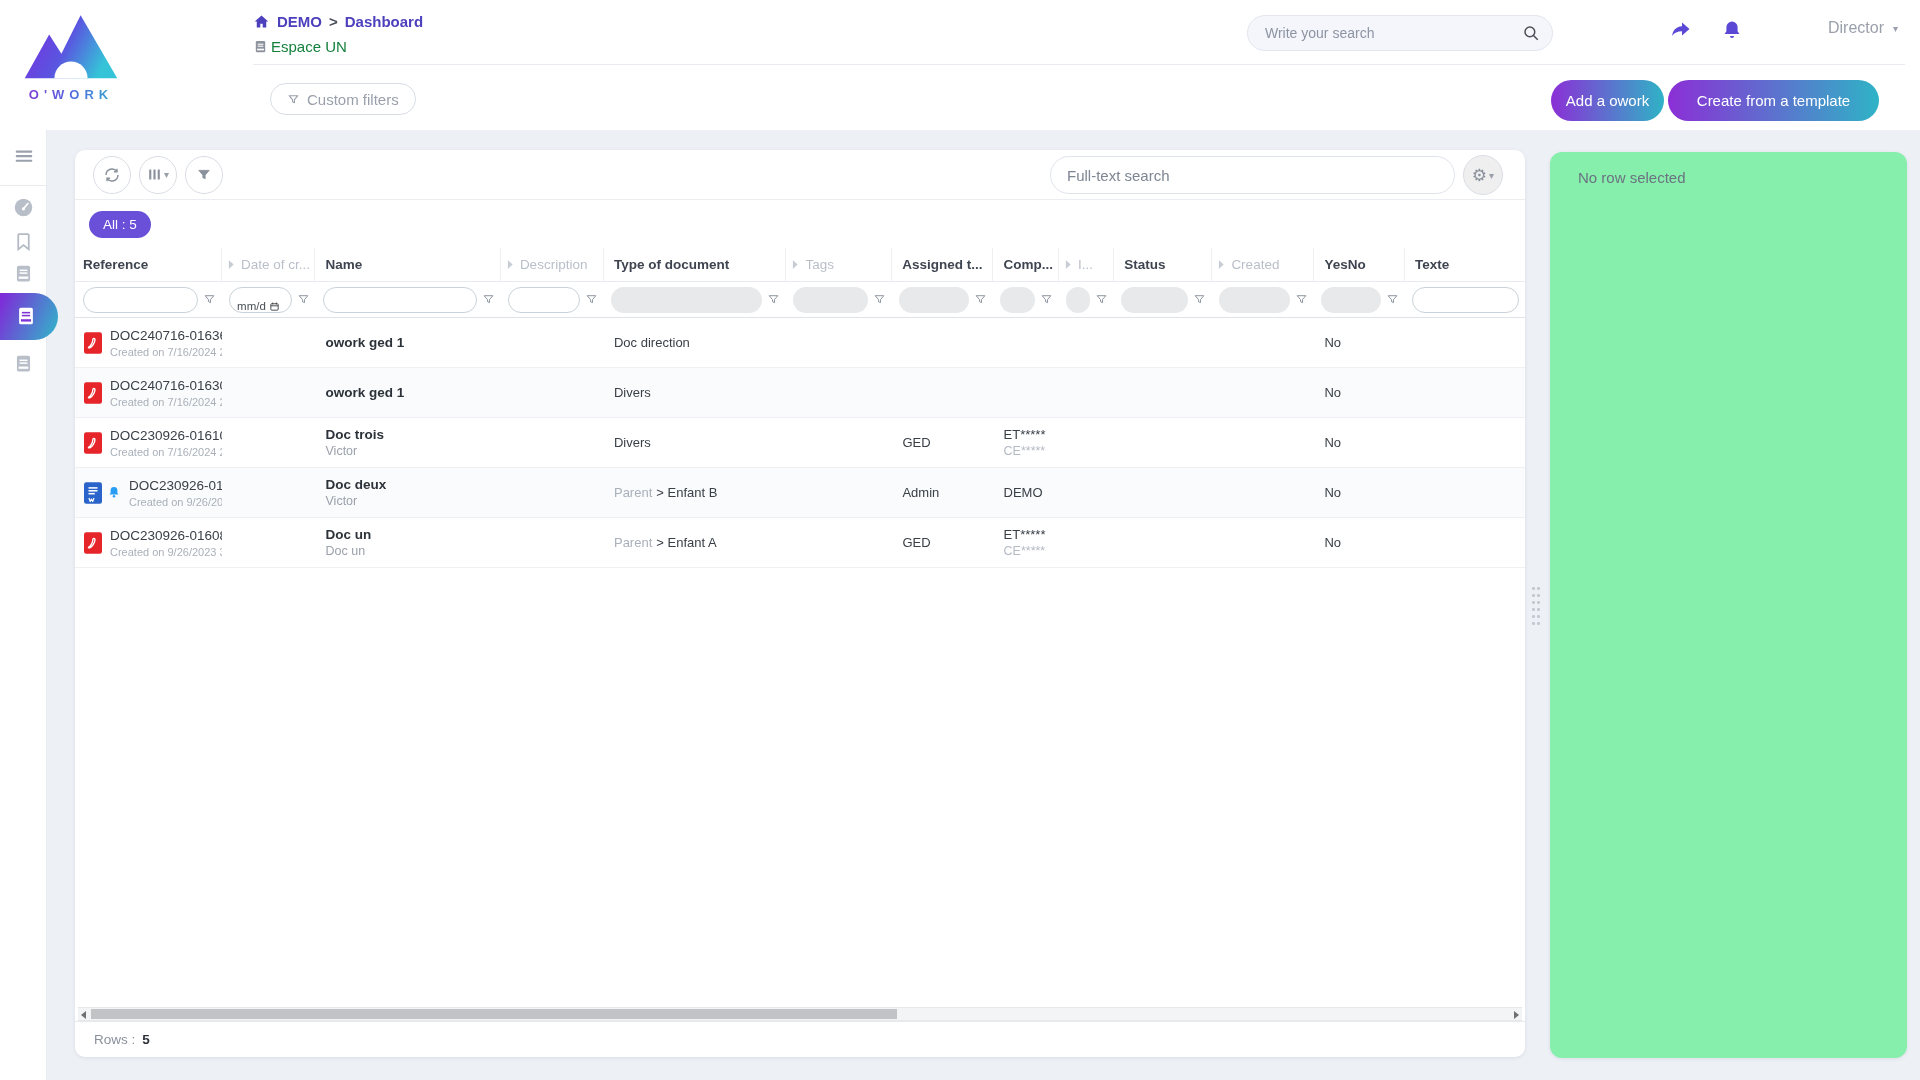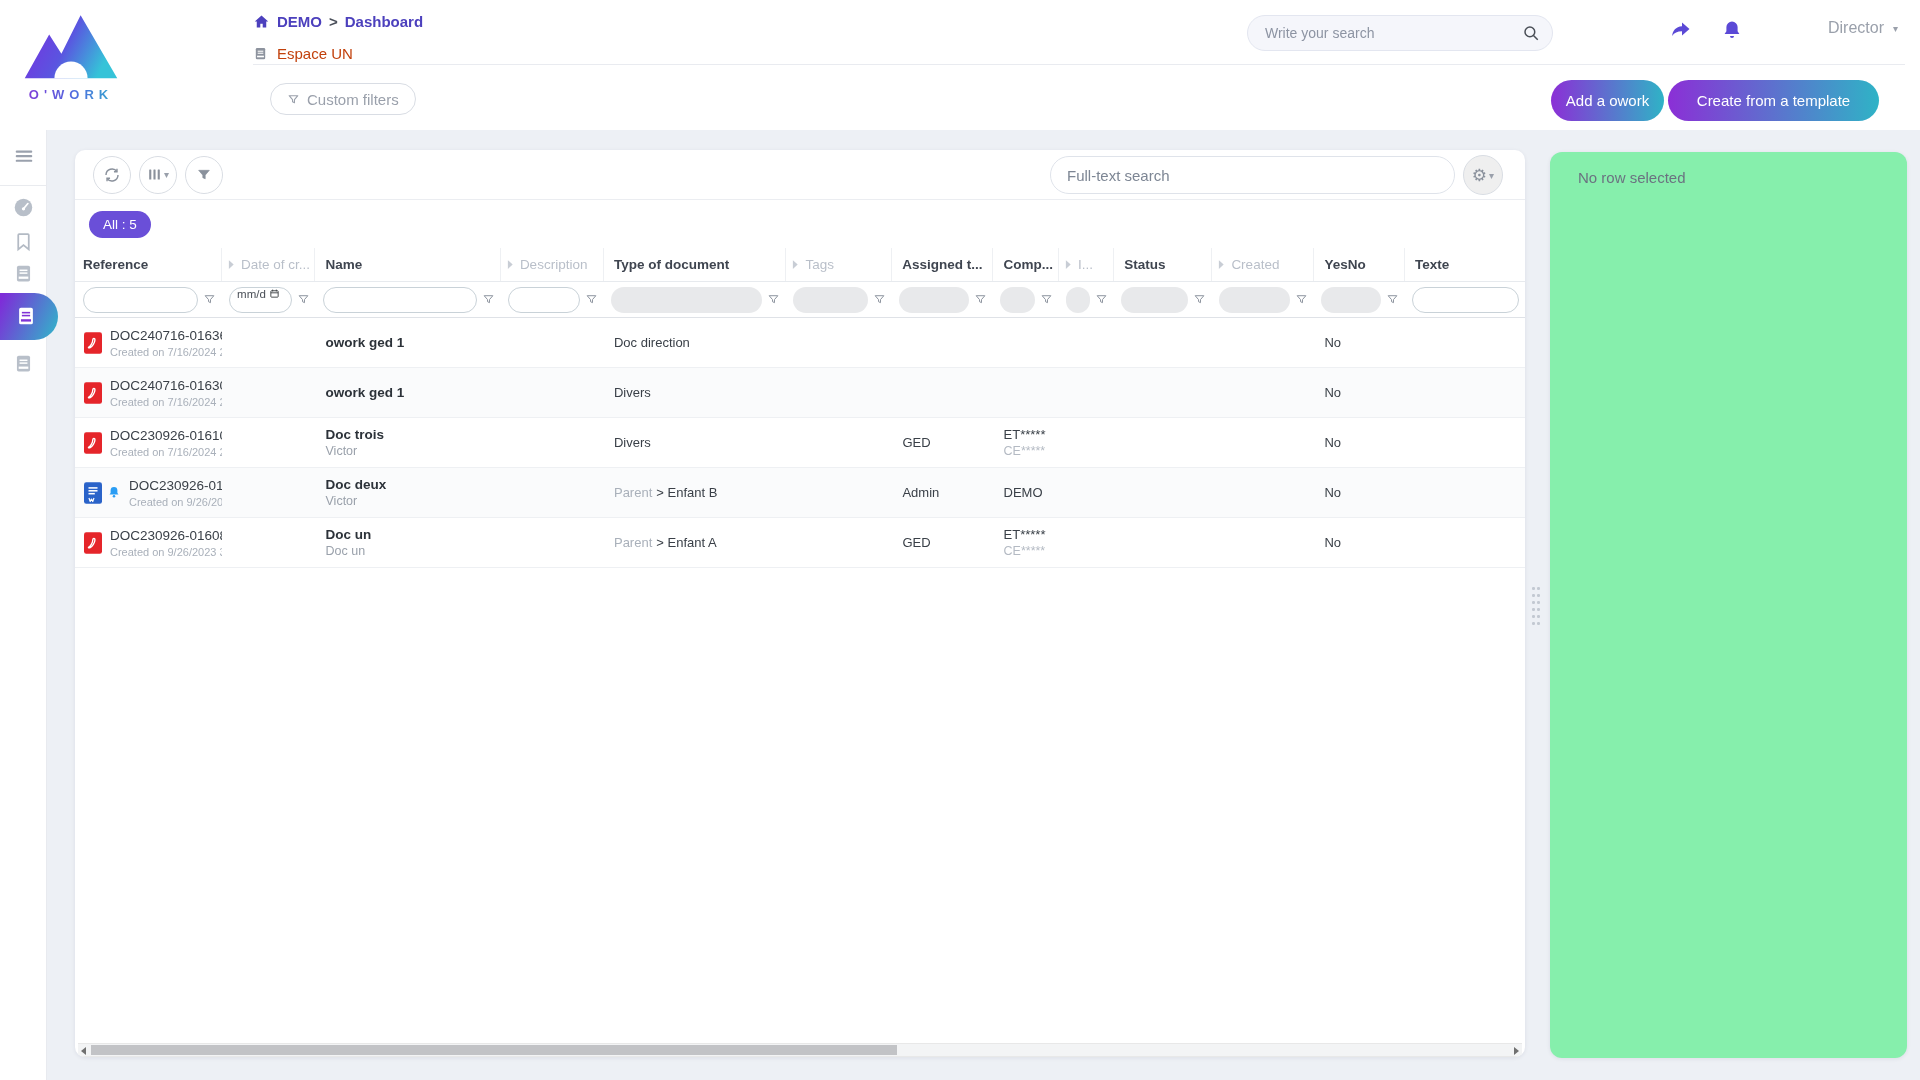--- a/index.html
+++ b/index.html
@@ -9,21 +9,21 @@
   
   .topbar { position:absolute; left:0; top:0; width:1920px; height:130px; background:#fff; }
   .logo { position:absolute; left:15px; top:8px; width:112px; text-align:center; }
   .logo-text { margin-top:1px; font-size:13px; font-weight:700; letter-spacing:5px;
                background:linear-gradient(90deg,#8b2fd6 0%,#4f6fdf 55%,#2cb9c9 100%);
                -webkit-background-clip:text; background-clip:text; color:#6b4fd6; -webkit-text-fill-color:transparent; }
   .breadcrumb { position:absolute; left:253px; top:13px; display:flex; align-items:center; gap:7px;
                 font-size:15px; font-weight:700; color:#4c40bd; }
   .breadcrumb .sep { color:#4a4f5a; font-weight:700; }
   .crumb { cursor:pointer; }
-  .workspace { position:absolute; left:253px; top:38px; display:flex; align-items:center; gap:9px; font-size:15px; color:#c2410c;margin-top:7px; }
+  .workspace { position:absolute; left:253px; top:38px; display:flex; align-items:center; gap:3px; font-size:15px; color:#15803d; }
   .topbar-divider { position:absolute; left:253px; right:15px; top:64px; height:1px; background:#e9ebf0; }
   .custom-filters { position:absolute; left:270px; top:83px; height:32px; padding:0 16px; border:1px solid #d9dde4;
                     border-radius:17px; background:#fff; display:flex; align-items:center; gap:7px;
                     color:#9aa0ab; font-size:15px; cursor:pointer; }
   .top-search { position:absolute; left:1247px; top:15px; width:306px; height:36px; border:1px solid #e3e6f0;
                 border-radius:18px; background:#f5f6fb; display:flex; align-items:center; }
   .top-search input { flex:1; border:none; outline:none; background:transparent; padding:0 10px 0 17px;
                       font-size:14px; font-family:inherit; color:#737373; }
   .top-search input::placeholder { color:#8d94a3; }
   .top-search .mag { margin-right:12px; display:flex; }
@@ -75,21 +75,21 @@
   .hcell.muted { color:#b9bfc9; font-weight:400; }
   .hcell .arr { margin-right:6px; margin-left:-4px; display:flex; flex:none; }
 
   .tfilter { height:36px; align-items:center; border-bottom:1px solid #dfe2e7; }
   .fcell { display:flex; align-items:center; padding:0 6px 0 7px; overflow:hidden; }
   .fcell.first { padding-left:8px; }
   .f-input { flex:1; min-width:0; height:26px; border:1px solid #c9d2d8; border-radius:13px; background:#fff;
              outline:none; padding:0 9px; font-size:12px; font-family:inherit; color:#3a4048; }
   .f-pill { flex:1; min-width:0; height:26px; border-radius:13px; background:#e8e9eb; cursor:pointer; }
   .f-date { flex:1; min-width:0; height:26px; border:1px solid #c9d2d8; border-radius:13px; background:#fff;
-            display:flex; align-items:flex-start; gap:3px; padding:0 7px; font-size:11.5px; color:#4a4f57; cursor:text; }
+            display:flex; align-items:flex-end; gap:3px; padding:0 7px; font-size:11.5px; color:#4a4f57; cursor:text; }
   .f-funnel { flex:none; margin-left:5px; display:flex; color:#8a919c; cursor:pointer; }
 
   .trow { height:50px; align-items:center; border-bottom:1px solid #eef0f3; cursor:pointer; }
   .trow.alt { background:#fafbfc; }
   .cell { padding-left:10px; overflow:hidden; white-space:nowrap; font-size:13px; color:#3a4048; }
   .refcell { display:flex; align-items:center; gap:8px; padding-left:9px; }
   .doc-icon { flex:none; display:flex; }
   .bellbadge { flex:none; display:flex; margin-left:-3px; }
   .ref { font-size:13.5px; color:#3a4048; }
   .created { font-size:11px; color:#a9b0ba; margin-top:3px; }
@@ -635,19 +635,23 @@
   </div>
 
   <div class="spacer"></div>
 
   <div class="hscroll">
     <span class="harrow left"></span>
     <span class="hthumb"></span>
     <span class="harrow right"></span>
   </div>
 
+  <div class="tfoot">
+    <span class="rows-label">Rows :</span>
+    <span class="rows-count">5</span>
+  </div>
 </section>
 
 <div class="gutter"></div>
 
 <aside class="detail-card">
   <div class="empty-text">No row selected</div>
 </aside>
 
 </body></html>

